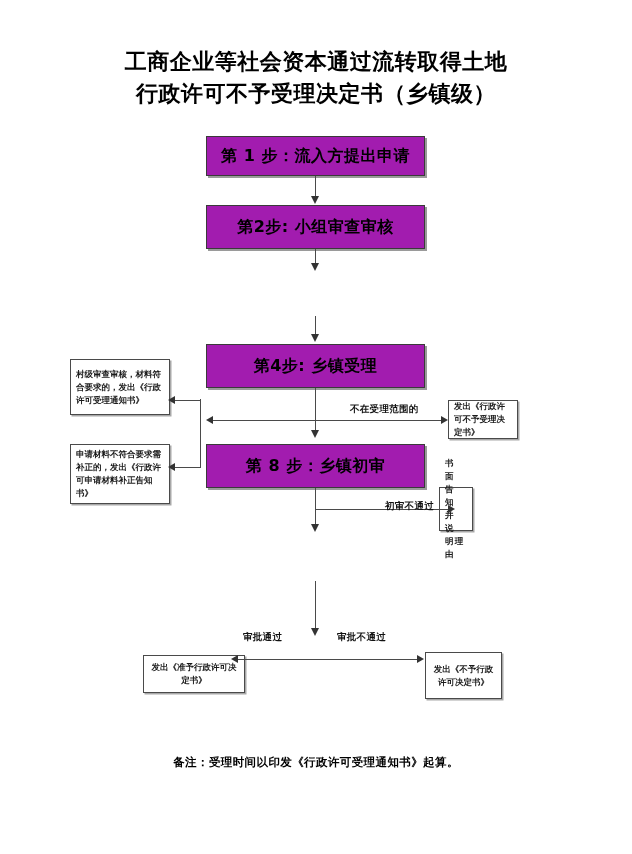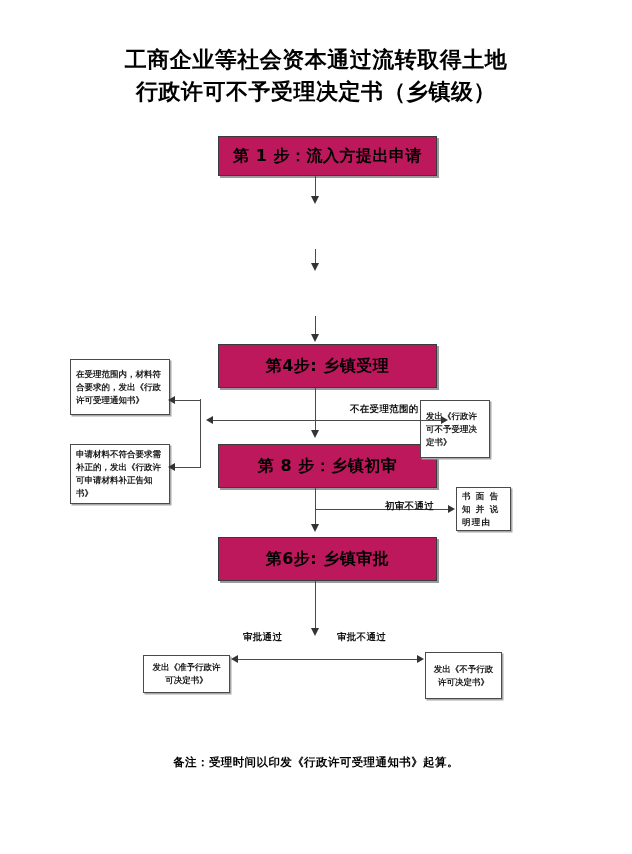--- a/index.html
+++ b/index.html
@@ -19,45 +19,44 @@
     overflow: hidden;
   }
 
   
   .title {
     position: absolute;
     left: 60px;
     top: 46px;
     width: 512px;
     text-align: center;
-    font-family: Liberation Mono, monospace;
+    font-family: Liberation Serif, serif;
     font-weight: bold;
     font-size: 22px;
     line-height: 32px;
     letter-spacing: 0.5px;
     color: #000;
   }
   .title-line { display: block; white-space: nowrap; }
 
   
   .step-box {
     position: absolute;
     box-sizing: border-box;
-    background: #be185d;
+    background: #a21caf;
     border: 1px solid #3a3a3a;
     box-shadow: 2px 2px 0 0 #9a9a9a;
     display: flex;
     align-items: center;
     justify-content: center;
     font-family: "DejaVu Sans", "Liberation Sans", sans-serif;
     font-size: 16px;
     font-weight: bold;
     color: #000;
     letter-spacing: 0.5px;
-    margin-left: 12px;
   }
 
   
   .note-box {
     position: absolute;
     box-sizing: border-box;
     background: #ffffff;
     border: 1px solid #4a4a4a;
     box-shadow: 1.5px 1.5px 0 0 #a8a8a8;
     display: flex;
@@ -138,37 +137,37 @@
 
 <div id="page">
 
   <div class="title">
     <span class="title-line">工商企业等社会资本通过流转取得土地</span>
     <span class="title-line">行政许可不予受理决定书（乡镇级）</span>
   </div>
 
   <div class="step-box" style="left:206px; top:136px; width:219px; height:40px;">第 1 步：流入方提出申请</div>
 
+  <div class="step-box" style="left:206px; top:205px; width:219px; height:44px;">第2步: 小组审查审核</div>
 
 
   <div class="step-box" style="left:206px; top:344px; width:219px; height:44px;">第4步: 乡镇受理</div>
 
   <div class="step-box" style="left:206px; top:444px; width:219px; height:44px;">第 8 步：乡镇初审</div>
 
-  <div class="step-box" style="left:206px; top:537px; width:219px; height:44px;">第6步: 乡镇审批</div>
-
-  <div class="note-box" style="left:70px; top:359px; width:100px; height:56px;">在受理范围内，材料符合要求的，发出《行政许可受理通知书》</div>
+
+  <div class="note-box" style="left:70px; top:359px; width:100px; height:56px;">村级审查审核，材料符合要求的，发出《行政许可受理通知书》</div>
 
   <div class="note-box" style="left:70px; top:444px; width:100px; height:60px;">申请材料不符合要求需补正的，发出《行政许可申请材料补正告知书》</div>
 
-  <div class="note-box" style="left:420px; top:400px; width:70px; height:58px;">发出《行政许可不予受理决定书》</div>
-
-  <div class="note-box spaced" style="left:456px; top:487px; width:55px; height:44px;">书 面 告 知 并 说 明理由</div>
-
-  <div class="note-box centered" style="left:143px; top:655px; width:87px; height:38px;">发出《准予行政许可决定书》</div>
+  <div class="note-box" style="left:448px; top:400px; width:70px; height:39px;">发出《行政许可不予受理决定书》</div>
+
+  <div class="note-box spaced" style="left:439px; top:487px; width:34px; height:44px;">书 面 告 知 并 说 明理由</div>
+
+  <div class="note-box centered" style="left:143px; top:655px; width:102px; height:38px;">发出《准予行政许可决定书》</div>
 
   <div class="note-box centered" style="left:425px; top:652px; width:77px; height:47px;">发出《不予行政许可决定书》</div>
 
   <div class="vline" style="left:315px; top:176px; height:22px;"></div>
   <div class="arrow-down" style="left:311px; top:196px;"></div>
 
   <div class="vline" style="left:315px; top:249px; height:16px;"></div>
   <div class="arrow-down" style="left:311px; top:263px;"></div>
 
   <div class="vline" style="left:315px; top:316px; height:20px;"></div>

